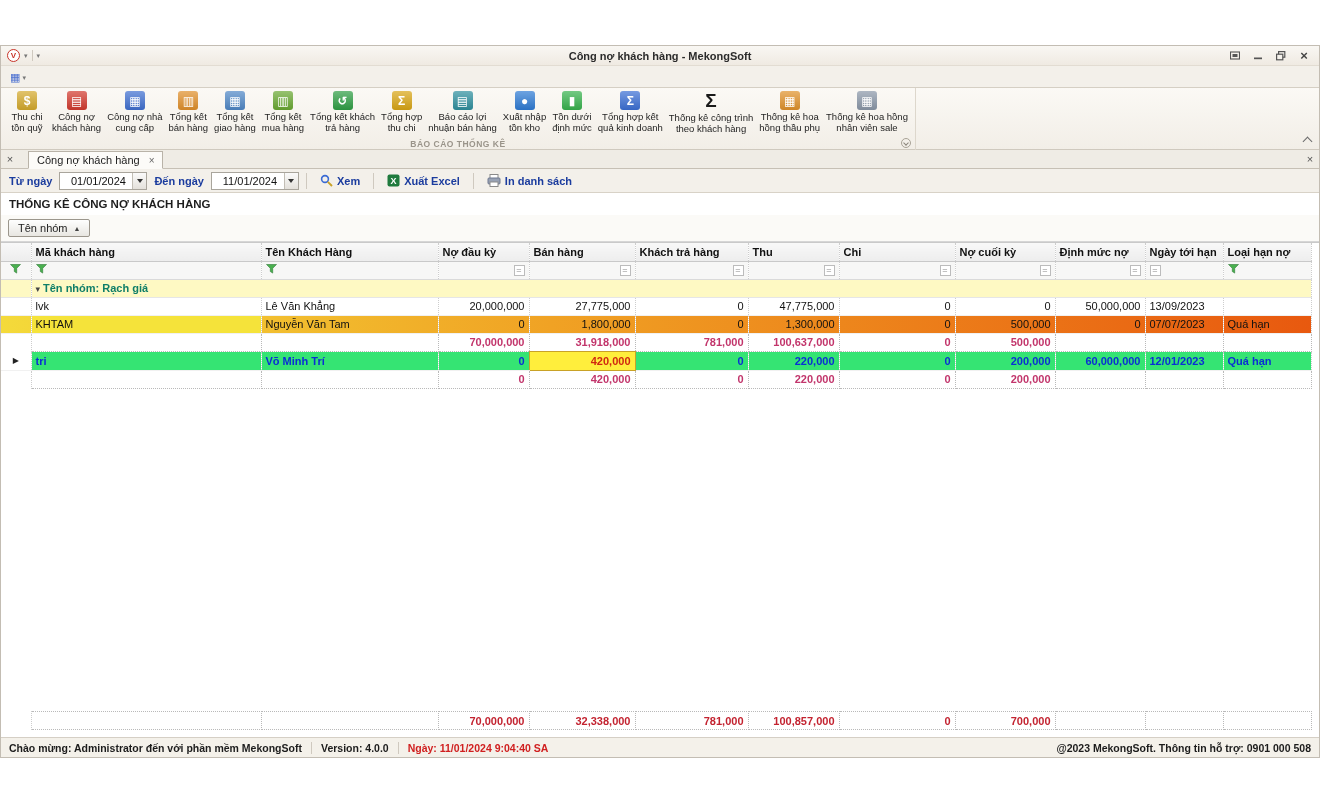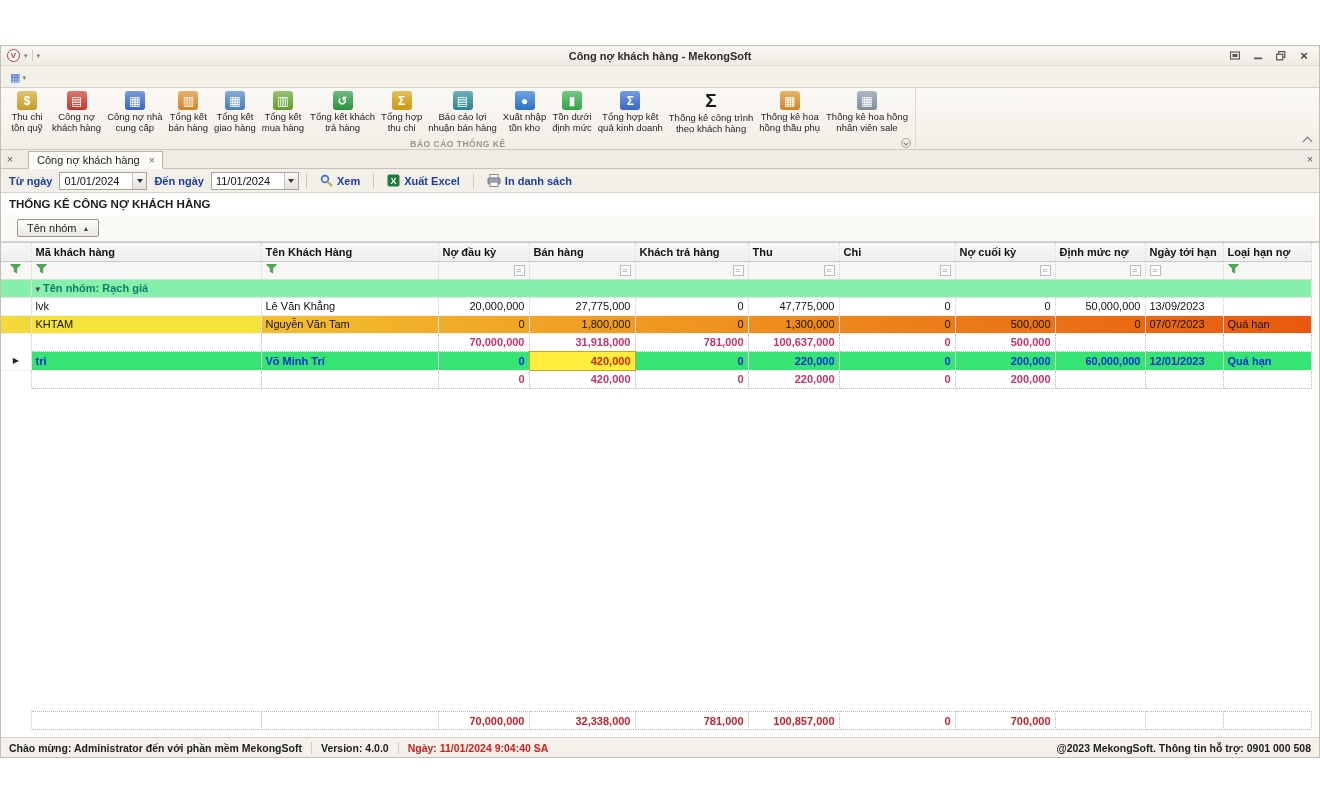--- a/index.html
+++ b/index.html
@@ -58,48 +58,48 @@
   .dtab { margin-left:9px; display:flex; align-items:center; gap:9px; padding:0 8px; font-size:11px;
     background:#fcfbf8; border:1px solid #b9b3a8; border-bottom:1px solid #fcfbf8; position:relative; top:1px; color:#222; }
   .dtab .x { font-size:10px; color:#666; }
   .dclose-right { margin-left:auto; width:18px; display:flex; align-items:center; justify-content:center; font-size:11px; color:#555; }
 
   
   .toolbar { height:24px; flex:0 0 24px; background:#f3f0ea; border-bottom:1px solid #d8d2c7;
     display:flex; align-items:center; padding:0 8px; gap:7px; font-size:11px; }
   .flabel { font-weight:bold; color:var(--accent-blue,#1b3c9e); }
   .datecombo { display:flex; align-items:center; width:88px; height:18px; background:#fff; border:1px solid #a9a59c; }
-  .datecombo .val { flex:1; padding-left:4px; font-size:11px; color:#111; }
+  .datecombo .val { flex:1; padding-left:4px; font-size:11px; color:#111;text-align:center; }
   .datecombo .dd { width:14px; height:16px; border-left:1px solid #c2beb5;
     background:linear-gradient(#fafafa,#e4e1db); display:flex; align-items:center; justify-content:center; }
   .dd-tri { width:0; height:0; border-left:3.5px solid transparent; border-right:3.5px solid transparent; border-top:4px solid #333; }
   .tsep { width:1px; height:16px; background:#cfc9bf; }
   .tbtn { display:flex; align-items:center; gap:4px; padding:2px 6px; font-weight:bold;
     color:var(--accent-blue,#1b3c9e); border-radius:2px; }
 
   
   .report-title { height:22px; flex:0 0 22px; background:#ffffff; display:flex; align-items:center;
     padding-left:8px; font-size:11.5px; font-weight:bold; color:#1d1d1d; }
   .group-panel { height:27px; flex:0 0 27px; background:#fbfaf7; border-bottom:1px solid #d6d6d6;
-    display:flex; align-items:center; padding-left:16px; }
+    display:flex; align-items:center; padding-left:7px; }
   .group-chip { display:inline-flex; align-items:center; gap:6px; border:1px solid #9b968c; border-radius:2px;
     padding:2px 9px; background:linear-gradient(#fefefe,#e8e6e1); font-size:11px; color:#222; }
   .sort-arrow { font-size:7px; color:#444; }
 
   
   .grid-wrap { flex:1 1 auto; position:relative; background:#fff; border-top:1px solid #c9c9c9; overflow:hidden; }
   table.grid { border-collapse:collapse; table-layout:fixed; width:1310px; font-size:11px; color:#111;padding-left:32px; }
   table.grid td, table.grid th { padding:0 4px; white-space:nowrap; overflow:hidden;
     border-right:1px dotted #cdcdcd; height:18px; }
   .hdr th { text-align:left; font-weight:bold; background:linear-gradient(#f8f8f8,#ededed);
     border-right:1px solid #d8d8d8; border-bottom:1px solid #c9c9c9; }
   .flt td { height:17px; background:#f7f7f6; border-bottom:1px solid #dadada; }
   .eqbox { display:inline-block; width:11px; height:11px; border:1px solid #bcbcbc; background:#fff;
     color:#8a8a8a; font-size:9px; line-height:9px; text-align:center; vertical-align:middle; }
-  .grp td { border-bottom:1px solid #e6e6e6; border-top:1px solid #ededed; background:#86efac; }
+  .grp td { border-bottom:1px solid #e6e6e6; border-top:1px solid #ededed; background:#fef9c3; }
   .gcell { font-weight:bold; color:var(--group-teal,#0f7e68); }
   .garrow { font-size:9px; color:#444; margin-right:3px; }
   .row td { border-bottom:1px solid #f1f1f1; }
   .num { text-align:right; }
   .txt { text-align:left; }
   td.ind, th.ind { border-right:1px dotted #cdcdcd; text-align:center; padding:0 2px; }
   .row.overdue { background:linear-gradient(90deg,#f4da3a 0%,#f0a224 42%,#e8590f 100%); }
   .row.overdue td { background:transparent; }
   .row.overdue td:nth-child(2) { background:#f5e33a;margin-left:35px; }
   .row.selected td:not(.ind) { background:var(--selected-green,#35e473); color:var(--selected-text-blue,#0a2fd4); font-weight:bold; }

